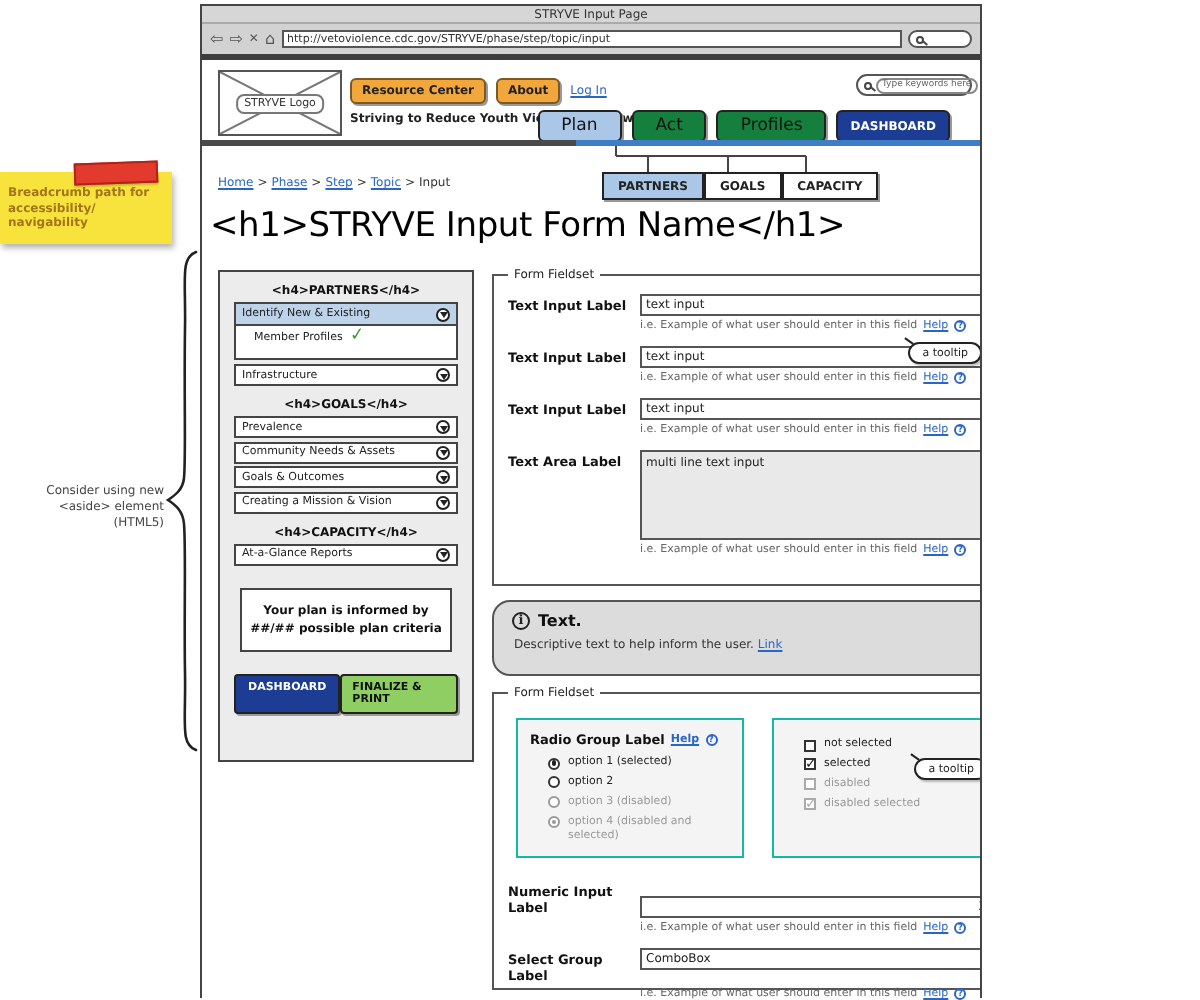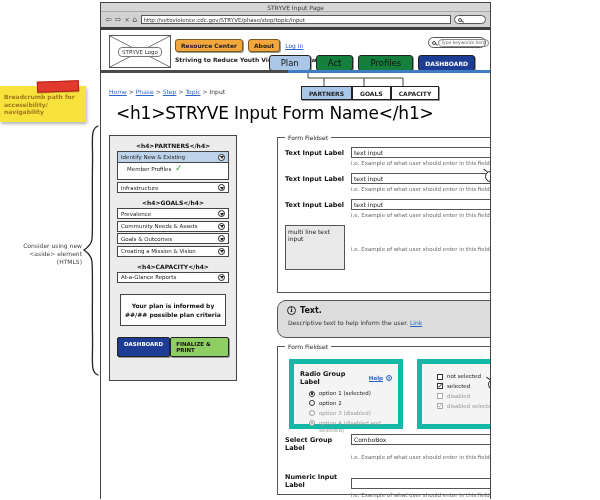--- a/index.html
+++ b/index.html
@@ -42,41 +42,41 @@
   .navrule { position: absolute; top: 40px; left: 0; right: 0; height: 3px; background: #4a4a4a; }
   .navrule-blue { position: absolute; top: 40px; left: 187px; right: 0; height: 3px; background: #3f7ec4; }
 
   .breadcrumb { position: absolute; left: 8px; top: 58px; font-size: 6px; color: #333; }
   .breadcrumb .sep { margin: 0 2px; color: #333; }
   .subtab-lines { position: absolute; left: 205px; top: 43px; }
   .subtabs { position: absolute; left: 200px; top: 56px; display: flex; }
   .tab { border: 1px solid #222; background: #fff; font-size: 6px; font-weight: bold; color: #222; padding: 2.5px 7px; box-shadow: 1px 1px 0 #999; }
   .tab.sel { background: #aac7e8; }
 
-  .h1 { position: absolute; left: 15px; top: 73px; font-size: 17px; color: #000; letter-spacing: -0.2px; }
+  .h1 { position: absolute; left: 4px; top: 73px; font-size: 17px; color: #000; letter-spacing: -0.2px; }
 
   
   .sidebar { position: absolute; left: 8px; top: 105px; width: 128px; height: 246px; background: #ececec; border: 1px solid #444; }
   .sb-h3 { text-align: center; font-size: 7px; font-weight: bold; padding: 8px 0 7px; border-bottom: 1px solid #999; color: #111; }
   .sb-h4 { text-align: center; font-size: 6px; font-weight: bold; margin: 6px 0 2px; color: #111; }
   .sb-box { margin: 0 7px; border: 1px solid #444; background: #fff; }
   .sb-row { display: flex; align-items: center; justify-content: space-between; font-size: 5.5px; color: #222; padding: 2px 3px; height: 11px; }
   .sb-row.active { background: #bdd3ea; border-bottom: 1px solid #444; }
   .sb-row.sub { padding-left: 9px; justify-content: flex-start; gap: 4px; }
   .sb-item { margin: 0 7px 1.5px; border: 1px solid #444; background: #fff; display: flex; align-items: center; justify-content: space-between; font-size: 5.5px; color: #222; padding: 2px 3px; height: 11px; }
   .acc-icon { width: 7px; height: 7px; border: 1px solid #222; border-radius: 50%; background: #fff; display: flex; align-items: center; justify-content: center; flex: none; }
   .acc-icon::after { content: ''; border-left: 2px solid transparent; border-right: 2px solid transparent; border-top: 3px solid #222; margin-top: 1px; }
   .check { color: #3a9a3a; font-size: 9px; font-weight: bold; line-height: 5px; transform: rotate(-5deg); }
   .plan-info { margin: 11px 10px 0; border: 1px solid #444; background: #fff; padding: 6px 2px; text-align: center; font-size: 6px; font-weight: bold; line-height: 1.5; color: #111; }
   .sb-buttons { margin: 11px 7px 0; display: flex; justify-content: space-between; }
   .btn-dash { background: #1d3d94; color: #fff; font-size: 5.5px; font-weight: bold; border: 1px solid #222; border-radius: 2px; padding: 3px 6px; box-shadow: 1px 1px 0 #999; }
   .btn-green { background: #8fce63; color: #111; font-size: 5.5px; font-weight: bold; border: 1px solid #222; border-radius: 2px; padding: 3px 5px; box-shadow: 1px 1px 0 #999; }
 
   
-  .main-col { position: absolute; left: 145px; top: 107px; width: 266px; margin-left: 31px; }
+  .main-col { position: absolute; left: 145px; top: 107px; width: 266px; }
   .fs { position: relative; border: 1px solid #555; background: #fff; }
   .fs-legend { position: absolute; top: -4px; left: 7px; background: #fff; padding: 0 3px; font-size: 6px; color: #222; }
   .fs1 { height: 156px; padding-top: 9px; }
   .f-row { display: grid; grid-template-columns: 60px 1fr; column-gap: 6px; margin: 0 7px 7px; }
   .f-label { font-size: 6.5px; font-weight: bold; color: #111; padding-top: 2px; }
   .t-input { width: 100%; height: 11px; border: 1px solid #555; background: #fff; font-size: 6px; padding: 1px 2px; font-family: "DejaVu Sans", sans-serif; color: #222; }
   .help-line { grid-column: 2; display: flex; align-items: center; gap: 3px; font-size: 5.5px; color: #666; margin-top: 2px; white-space: nowrap; }
   .help-link { color: #2a66c8; text-decoration: underline; font-size: 5.5px; }
   .qicon { display: inline-block; width: 6px; height: 6px; border: 1px solid #2a66c8; border-radius: 50%; color: #2a66c8; font-size: 4.5px; line-height: 5px; text-align: center; font-weight: bold; flex: none; }
   .t-area { width: 100%; height: 45px; border: 1px solid #555; background: #e9e9e9; font-size: 6px; padding: 2px; font-family: "DejaVu Sans", sans-serif; color: #222; resize: none; }
@@ -85,21 +85,21 @@
   .tt1 { top: 33px; right: 20px; }
   .tt2 { top: 32px; right: 17px; }
 
   .alert { margin-top: 7px; height: 38px; border: 1px solid #555; border-radius: 9px; background: #dcdcdc; padding: 5px 9px; }
   .alert-title { display: flex; align-items: center; gap: 4px; font-size: 8px; font-weight: bold; color: #111; }
   .iicon { width: 9px; height: 9px; border: 1.5px solid #222; border-radius: 50%; font-size: 6.5px; font-weight: bold; font-family: "DejaVu Serif", serif; text-align: center; line-height: 7px; color: #222; flex: none; }
   .alert-text { font-size: 6px; color: #333; margin: 4px 0 0 1px; }
 
   .fs2 { margin-top: 8px; height: 149px; padding-top: 12px; }
   .groups { display: flex; gap: 14px; padding: 0 11px; }
-  .group-box { flex: 1; border: 5px solid #14b8a6; background: #f4f4f4; padding: 6px 6px; height: 70px; }
+  .group-box { flex: 1; border: 1px solid #14b8a6; background: #f4f4f4; padding: 6px 6px; height: 70px; }
   .group-hdr { display: flex; align-items: center; gap: 3px; font-size: 6.5px; font-weight: bold; color: #111; margin-bottom: 4px; }
   .opt { display: flex; align-items: flex-start; gap: 4px; font-size: 5.5px; color: #222; margin: 3px 0 0 9px; line-height: 1.25; }
   .opt.dis { color: #999; }
   .radio { width: 6px; height: 6px; border: 1px solid #333; border-radius: 50%; background: #fff; flex: none; display: flex; align-items: center; justify-content: center; margin-top: 0.5px; }
   .radio.on::after { content: ''; width: 2.5px; height: 2.5px; background: #222; border-radius: 50%; }
   .radio.dis { border-color: #999; }
   .radio.dis.on::after { background: #999; }
   .cb { width: 6px; height: 6px; border: 1px solid #333; background: #fff; flex: none; position: relative; margin-top: 0.5px; }
   .cb.on::after { content: '✓'; position: absolute; top: -2.5px; left: -0.5px; font-size: 7px; color: #222; }
   .cb.dis { border-color: #aaa; }
@@ -264,20 +264,21 @@
         <div class="f-row">
           <span class="f-label">Text Input Label</span>
           <input class="t-input" value="text input" style="">
           <span class="help-line">
               <span>i.e. Example of what user should enter in this field</span>
               <span class="help-link">Help</span>
               <span class="qicon">?</span>
             </span>
         </div>
         <div class="f-row">
+          <span class="f-label">Text Area Label</span>
           <textarea class="t-area" style="">multi line text input</textarea>
           <span class="help-line">
               <span>i.e. Example of what user should enter in this field</span>
               <span class="help-link">Help</span>
               <span class="qicon">?</span>
             </span>
         </div>
         <div class="tooltip tt1">a tooltip</div>
       </div>
 
@@ -331,46 +332,46 @@
                 <span class="cb dis"></span>
                 <span>disabled</span>
               </div>
             <div class="opt dis">
                 <span class="cb dis on"></span>
                 <span>disabled selected</span>
               </div>
           </div>
         </div>
         <div class="tooltip tt2">a tooltip</div>
-
-        <div class="f-row mt4">
-          <span class="f-label">Select Group Label</span>
-          <span class="combo">
-            <span class="combo-val">ComboBox</span>
-            <span class="combo-btn">▼</span>
-          </span>
-          <span class="help-line">
-              <span>i.e. Example of what user should enter in this field</span>
-              <span class="help-link">Help</span>
-              <span class="qicon">?</span>
-            </span>
-        </div>
 
         <div class="f-row mt10">
           <span class="f-label">Numeric Input Label</span>
           <span class="num-wrap">
             <input class="num-input" value="3" style="">
             <span class="spinner">
                 <span class="spin-up"></span>
                 <span class="spin-dn"></span>
               </span>
           </span>
           <span class="help-line">
               <span>i.e. Example of what user should enter in this field</span>
               <span class="help-link">Help</span>
               <span class="qicon">?</span>
             </span>
         </div>
+
+        <div class="f-row mt4">
+          <span class="f-label">Select Group Label</span>
+          <span class="combo">
+            <span class="combo-val">ComboBox</span>
+            <span class="combo-btn">▼</span>
+          </span>
+          <span class="help-line">
+              <span>i.e. Example of what user should enter in this field</span>
+              <span class="help-link">Help</span>
+              <span class="qicon">?</span>
+            </span>
+        </div>
       </div>
 
     </div>
   </div>
 </div>
 
 </body></html>

